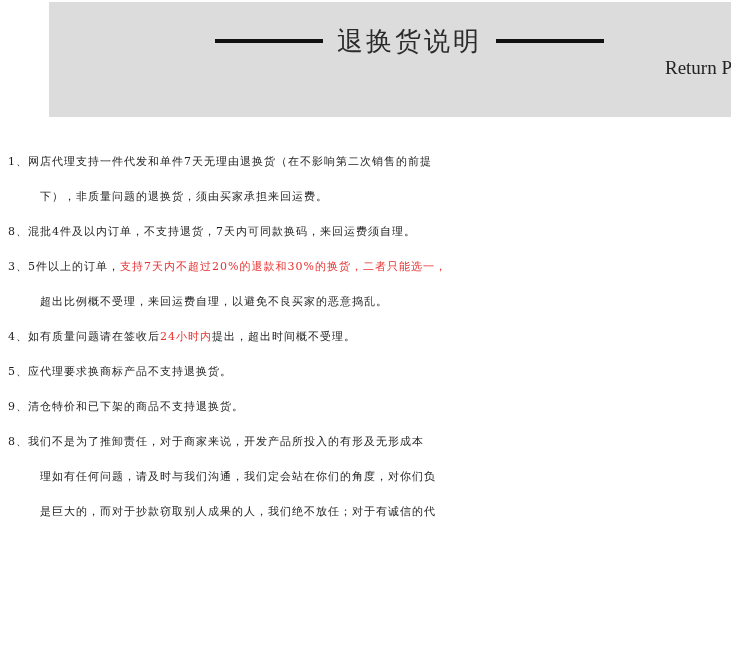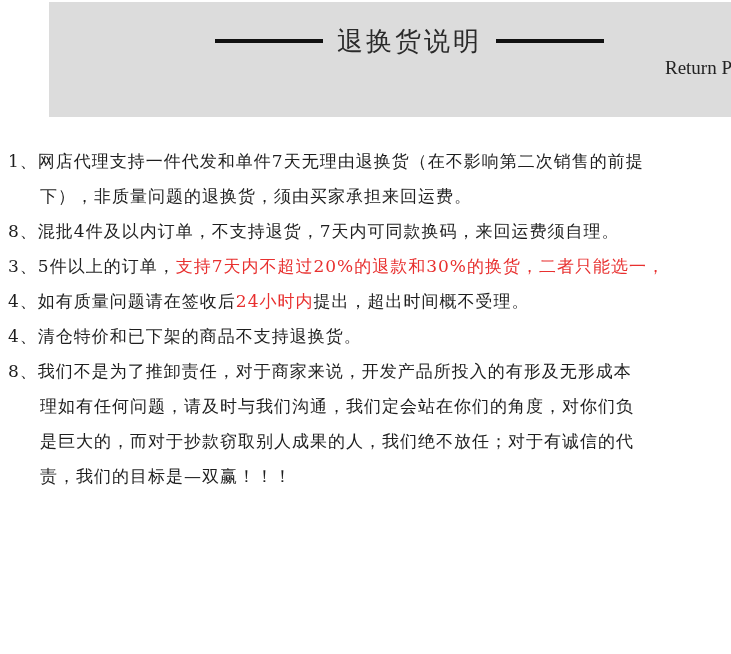--- a/index.html
+++ b/index.html
@@ -27,21 +27,21 @@
     .title-en {
       position: absolute; top: 55px; width: 100%; text-align: right;
       font-family: "Liberation Serif", serif; font-size: 19px; color: #222;
     }
     .subtitle {
       position: absolute; top: 84px; width: 100%; text-align: center;
       font-family: "DejaVu Sans", sans-serif; font-size: 13px; font-weight: bold;
       color: #e8302f; letter-spacing: 1px;
     }
     .policy { position: absolute; left: 8px; top: 144px; width: 718px; }
-    .item { font-size: 17px; line-height: 35px; color: #1e1e1e; letter-spacing: 1px; }
+    .item { font-size: 11px; line-height: 35px; color: #1e1e1e; letter-spacing: 1px; }
     .item .cont { display: block; padding-left: 32px; }
     .red { color: #e8302f; text-align: right; }
   </style>
 </head>
 <body>
 
 <div class="header">
   <div class="title-row">
     <div class="rule"></div>
     <div class="title-cn">退换货说明</div>
@@ -53,26 +53,29 @@
 <div class="policy">
   <div class="item">
     <span>1、网店代理支持一件代发和单件7天无理由退换货（在不影响第二次销售的前提</span>
     <span class="cont">下），非质量问题的退换货，须由买家承担来回运费。</span>
   </div>
   <div class="item">
     <span>8、混批4件及以内订单，不支持退货，7天内可同款换码，来回运费须自理。</span>
   </div>
   <div class="item">
     <span>3、5件以上的订单，</span><span class="red">支持7天内不超过20%的退款和30%的换货，二者只能选一，</span>
+    <span class="cont">超出比例概不受理，来回运费自理，以避免不良买家的恶意捣乱。</span>
   </div>
   <div class="item">
     <span>4、如有质量问题请在签收后</span><span class="red">24小时内</span><span>提出，超出时间概不受理。</span>
   </div>
   <div class="item">
-    <span>4、清仓特价和已下架的商品不支持退换货。</span>
+    <span>5、应代理要求换商标产品不支持退换货。</span>
+  </div>
+  <div class="item">
+    <span>9、清仓特价和已下架的商品不支持退换货。</span>
   </div>
   <div class="item">
     <span>8、我们不是为了推卸责任，对于商家来说，开发产品所投入的有形及无形成本</span>
     <span class="cont">理如有任何问题，请及时与我们沟通，我们定会站在你们的角度，对你们负</span>
     <span class="cont">是巨大的，而对于抄款窃取别人成果的人，我们绝不放任；对于有诚信的代</span>
-    <span class="cont">责，我们的目标是—双赢！！！</span>
   </div>
 </div>
 
 </body></html>

